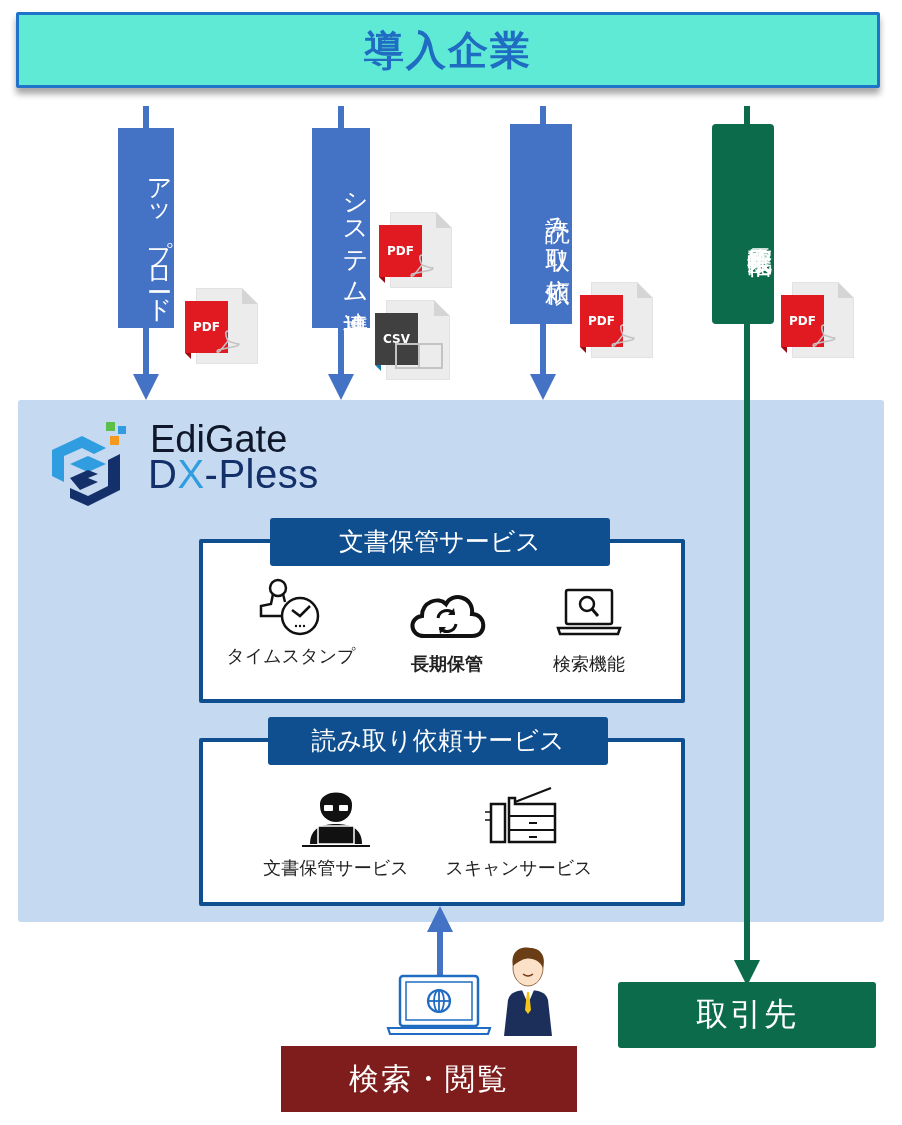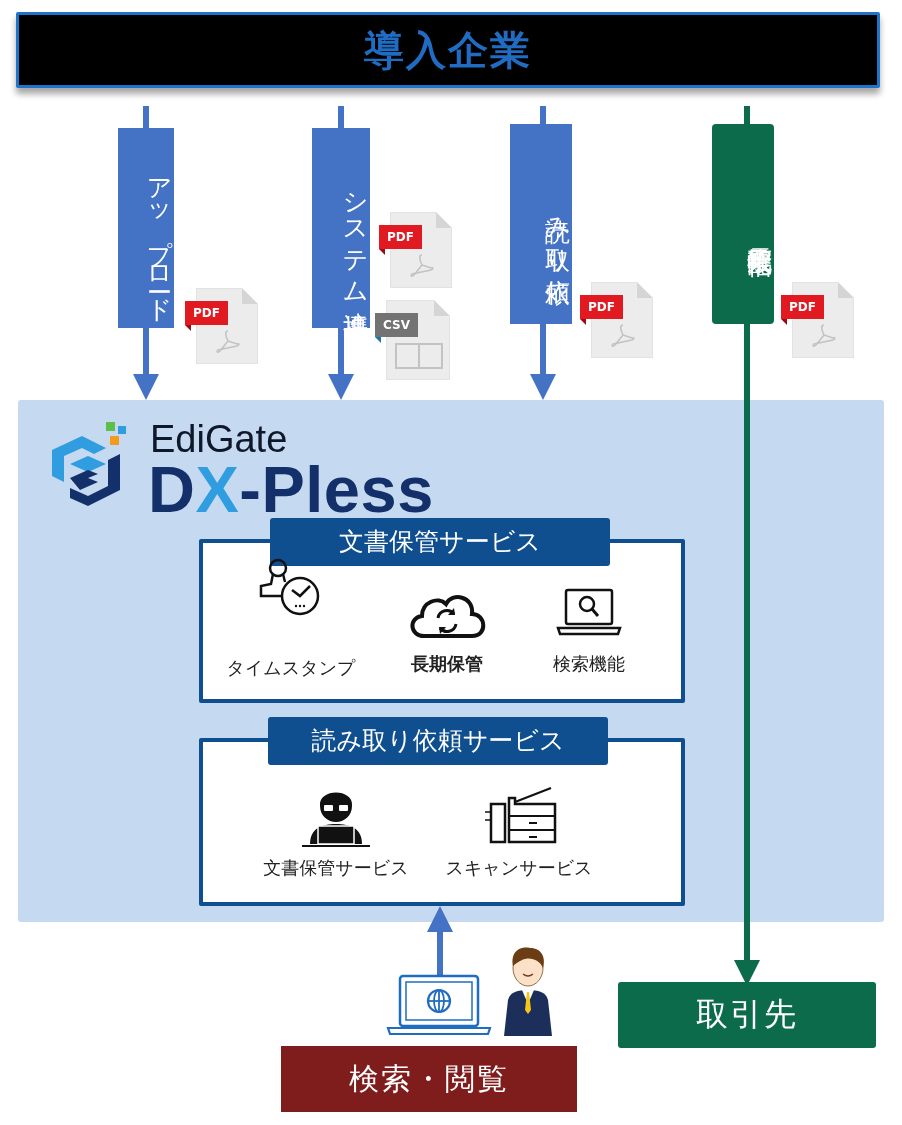--- a/index.html
+++ b/index.html
@@ -1,21 +1,21 @@
 <!DOCTYPE html>
 <html><head>
   <meta charset="utf-8">
   <style>
     html, body { margin: 0; padding: 0; background: #ffffff; }
     body { width: 902px; height: 1125px; position: relative; overflow: hidden;
       font-family: "DejaVu Sans", "Liberation Sans", sans-serif; }
     .abs { position: absolute; }
 
     
-    #company-box { left: 16px; top: 12px; width: 864px; height: 76px; background: #000000;
+    #company-box { left: 16px; top: 12px; width: 864px; height: 76px; background: #5eead4;
       border: 3px solid #1f73c8; box-sizing: border-box; box-shadow: 0 6px 6px rgba(0,0,0,0.35); border-radius: 2px;
       display: flex; align-items: center; justify-content: center; }
     #company-box span { font-size: 40px; color: #1f6cc2; font-weight: bold; letter-spacing: 2px; }
 
     
     .vline { width: 6px; }
     .blue-line { background: #4472c4; }
     .green-line { background: #0b6b4b; }
     .arrow-down { width: 0; height: 0; border-left: 13px solid transparent; border-right: 13px solid transparent; border-top: 26px solid #4472c4; }
     .arrow-down.green { border-top-color: #0b6b4b; }
@@ -23,33 +23,33 @@
 
     .vlabel { display: flex; flex-direction: column; align-items: center; padding-top: 14px; box-sizing: border-box;
       color: #fff; font-size: 25px; line-height: 30px; writing-mode: vertical-rl; text-orientation: upright; letter-spacing: 1px; }
     .vlabel.blue { background: #4472c4; }
     .vlabel.green { background: #0b6b4b; border-radius: 4px; }
 
     
     .doc { width: 62px; height: 76px; background: #ececec; border: 1px solid #e2e2e2; box-sizing: border-box; }
     .doc::after { content: ""; position: absolute; right: -1px; top: -1px; width: 0; height: 0;
       border-left: 16px solid #d5d5d5; border-top: 16px solid #fff; }
-    .doc .tag { position: absolute; left: -12px; top: 12px; height: 20px; padding: 2px 8px; color: #fff; font-size: 12px; font-weight: bold; line-height: 20px; }
+    .doc .tag { position: absolute; left: -12px; top: 12px; height: 20px; padding: 16px 8px; color: #fff; font-size: 12px; font-weight: bold; line-height: 20px; }
     .doc .tag::after { content: ""; position: absolute; left: 0; bottom: -6px; width: 0; height: 0; border-left: 6px solid transparent; }
     .tag.pdf { background: #e11a22; }
     .tag.pdf::after { border-top: 6px solid #9b0c12; }
-    .tag.csv { background: #737373; }
+    .tag.csv { background: #404040; }
     .tag.csv::after { border-top: 6px solid #167aa8; }
     .doc .glyph { position: absolute; left: 16px; top: 40px; width: 30px; height: 26px; }
 
     
     #platform { left: 18px; top: 400px; width: 866px; height: 522px; background: #c5d9f1; border-radius: 3px; }
     #logo { left: 48px; top: 420px; width: 82px; height: 88px; }
     #brand-top { left: 150px; top: 418px; font-size: 38px; color: #0f172a; font-family: "Liberation Sans", sans-serif; }
-    #brand-main { left: 148px; top: 452px; font-size: 65px; font-weight: bold; color: #14306a; font-family: "Liberation Sans", sans-serif; letter-spacing: 0.5px; }
+    #brand-main { left: 148px; top: 452px; font-size: 40px; font-weight: normal; color: #14306a; font-family: "Liberation Sans", sans-serif; letter-spacing: 0.5px; }
     #brand-main .x { color: #2f9de0; }
 
     .service { background: #fff; border: 4px solid #0f4f8f; box-sizing: border-box; border-radius: 2px; }
     .service-title { background: #0f4f8f; color: #fff; font-size: 25px; text-align: center; border-radius: 3px; line-height: 48px; }
     .item { display: flex; flex-direction: column; align-items: center; }
     .item svg { display: block; }
     .item .lbl { font-size: 18px; color: #222; margin-top: 6px; white-space: nowrap; }
 
     
     #search-box { left: 281px; top: 1046px; width: 296px; height: 66px; background: #7f1d1d; color: #fff; font-size: 30px;
@@ -123,21 +123,21 @@
   <path d="M22 44 L40 36 L58 44 L40 52 Z" fill="#2f9de0"></path>
   <path d="M22 58 L40 50 L50 54 L40 58 L50 62 L32 70 Z" fill="#14306a"></path>
   <path d="M60 40 L72 34 L72 70 L40 86 L22 78 L22 68 L40 76 L60 66 Z" fill="#14306a"></path>
 </svg>
 <div id="brand-top" class="abs">EdiGate</div>
 <div id="brand-main" class="abs"><span>D</span><span class="x">X</span><span>-Pless</span></div>
 
 <div class="abs service" style="left:199px;top:539px;width:486px;height:164px;"></div>
 <div class="abs service-title" style="left:270px;top:518px;width:340px;height:48px;">文書保管サービス</div>
 
-<div class="abs item" style="left:216px;top:556px;width:150px;gap:32px;">
+<div class="abs item" style="left:216px;top:576px;width:150px;">
   <svg width="70" height="62" viewBox="0 0 70 62">
     <circle cx="22" cy="12" r="8" fill="none" stroke="#111" stroke-width="2.5"></circle>
     <path d="M17 18 L15 28 L5 30 L5 40 L34 40" fill="none" stroke="#111" stroke-width="2.5"></path>
     <path d="M27 18 L29 26" fill="none" stroke="#111" stroke-width="2.5"></path>
     <circle cx="44" cy="40" r="18" fill="#fff" stroke="#111" stroke-width="2.5"></circle>
     <path d="M36 34 L44 40 L54 30" fill="none" stroke="#111" stroke-width="2.5"></path>
     <circle cx="40" cy="50" r="1.2" fill="#111"></circle>
       <circle cx="44" cy="50" r="1.2" fill="#111"></circle>
       <circle cx="48" cy="50" r="1.2" fill="#111"></circle>
   </svg>

